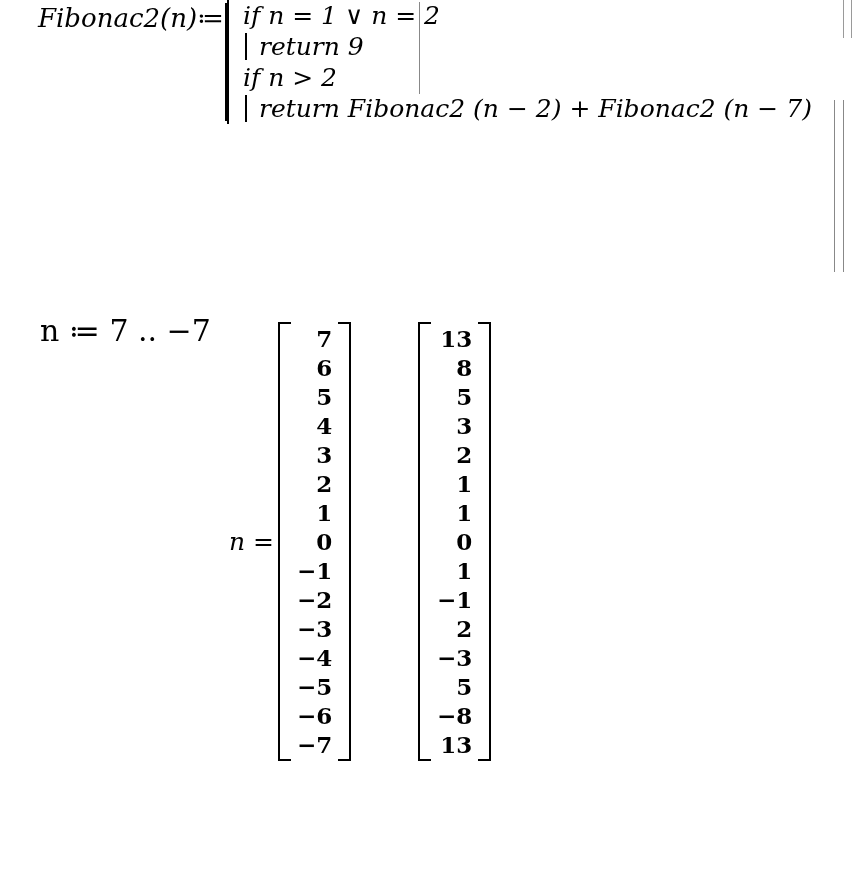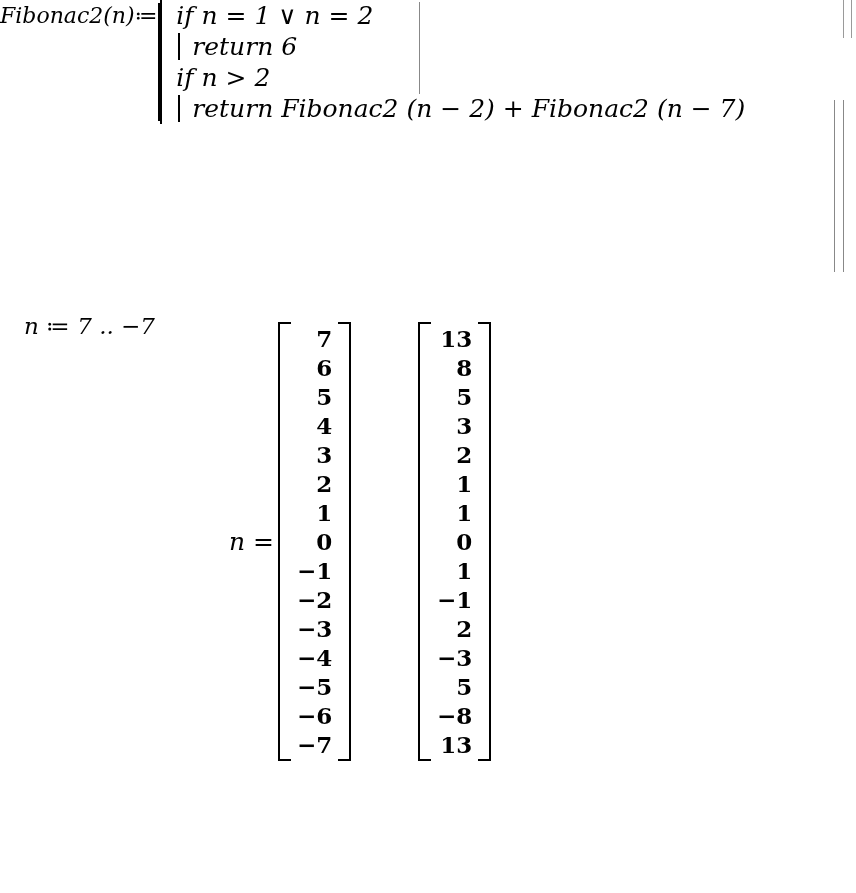--- a/index.html
+++ b/index.html
@@ -18,24 +18,25 @@
 
   
   #program-block {
     position: absolute;
     left: 0px;
     top: 0px;
     display: flex;
     align-items: flex-start;
   }
   #program-header {
-    font-size: 22px;
+    font-size: 26px;
     font-style: italic;
     white-space: nowrap;
     padding-top: 3px;
+    margin-left: 38px;
   }
   .assign-op {
     font-style: normal;
     letter-spacing: -1px;
   }
   #program-body {
     position: relative;
     margin-left: 4px;
     padding-left: 14px;
     border-left: 2px solid #000;
@@ -62,24 +63,23 @@
     box-shadow: -4px 0 0 -2px #000;
   }
   .vert-rule {
     position: absolute;
     border-left: 1px solid #888;
   }
 
   
   #range-def {
     position: absolute;
-    left: 24px;
+    left: 40px;
     top: 313px;
-    font-size: 23px;
-    font-style: italic;
+    font-size: 30px;
     white-space: nowrap;
   }
 
   
   .matrix-display {
     position: absolute;
     display: flex;
     align-items: center;
   }
   .matrix-label {
@@ -135,21 +135,21 @@
 </style>
 </head>
 <body>
 
 <div id="program-block">
   <div id="program-header">
     <span>Fibonac2</span><span>(n)</span><span class="assign-op">≔</span>
   </div>
   <div id="program-body">
     <div class="prog-line cond">if n = 1 ∨ n = 2</div>
-    <div class="prog-line stmt">return 6</div>
+    <div class="prog-line stmt">return 9</div>
     <div class="prog-line cond">if n &gt; 2</div>
     <div class="prog-line stmt">return Fibonac2 (n − 2) + Fibonac2 (n − 7)</div>
   </div>
 </div>
 
 <div class="vert-rule" style="left:419px; top:2px; height:92px;"></div>
 <div class="vert-rule" style="left:834px; top:100px; height:172px;"></div>
 <div class="vert-rule" style="left:843px; top:100px; height:172px;"></div>
 
 <div class="margin-rule" style="left:843px; top:0px; height:38px;"></div>

